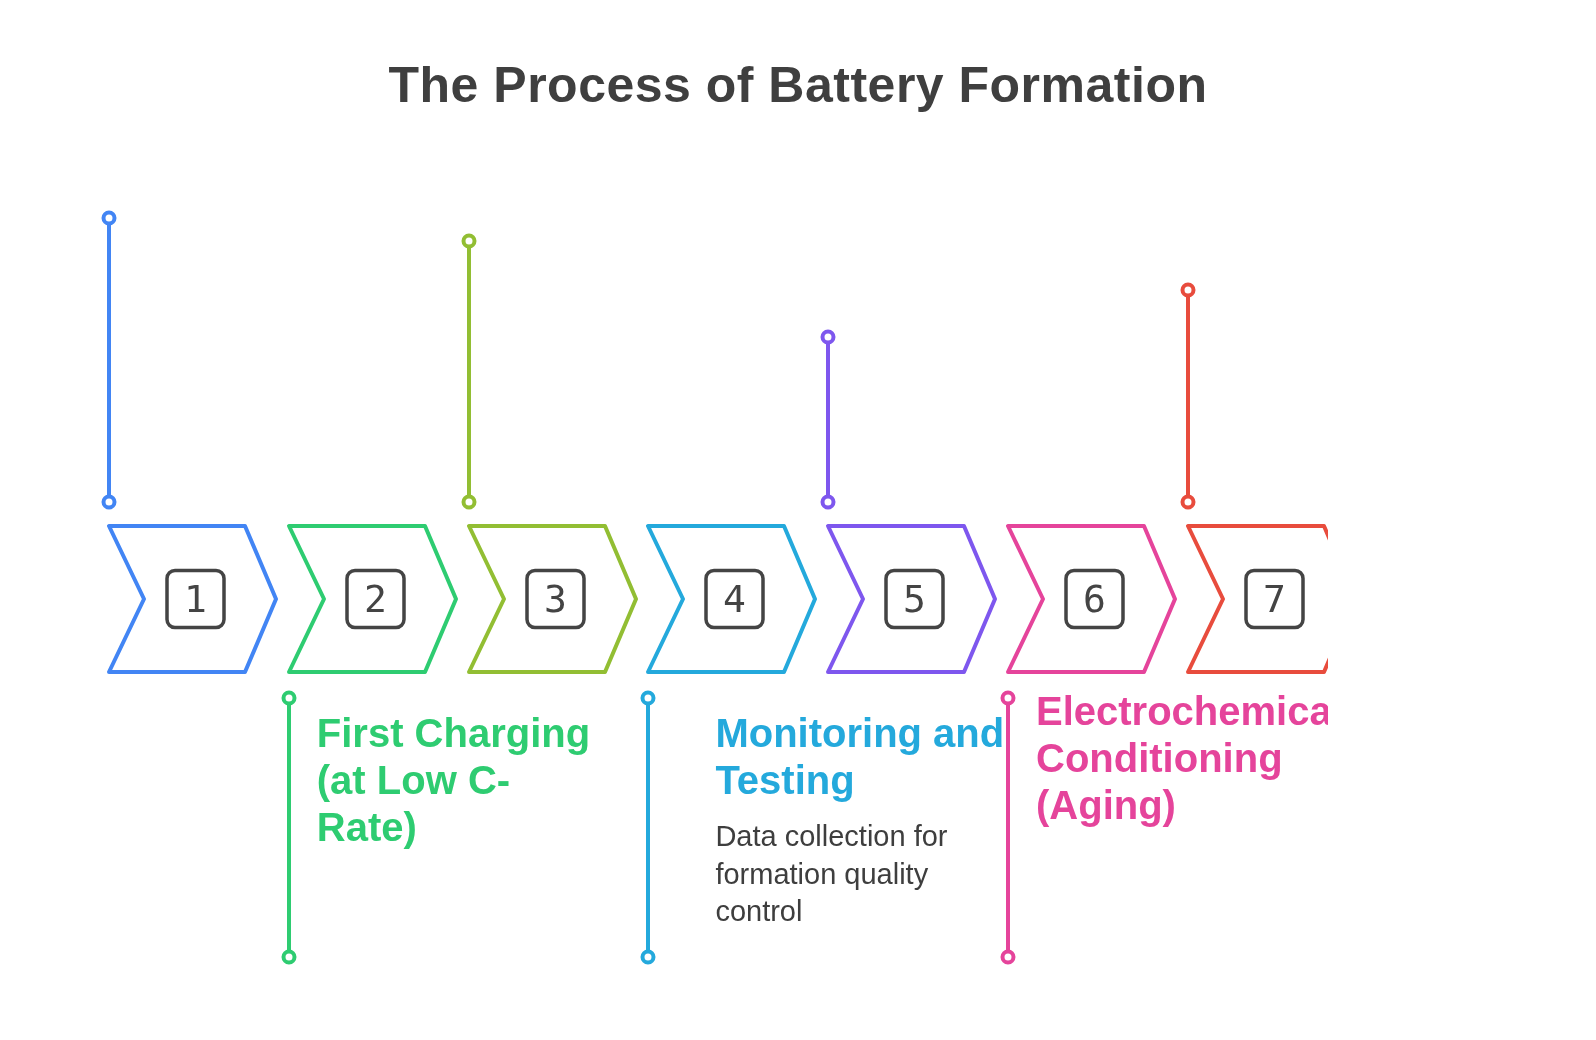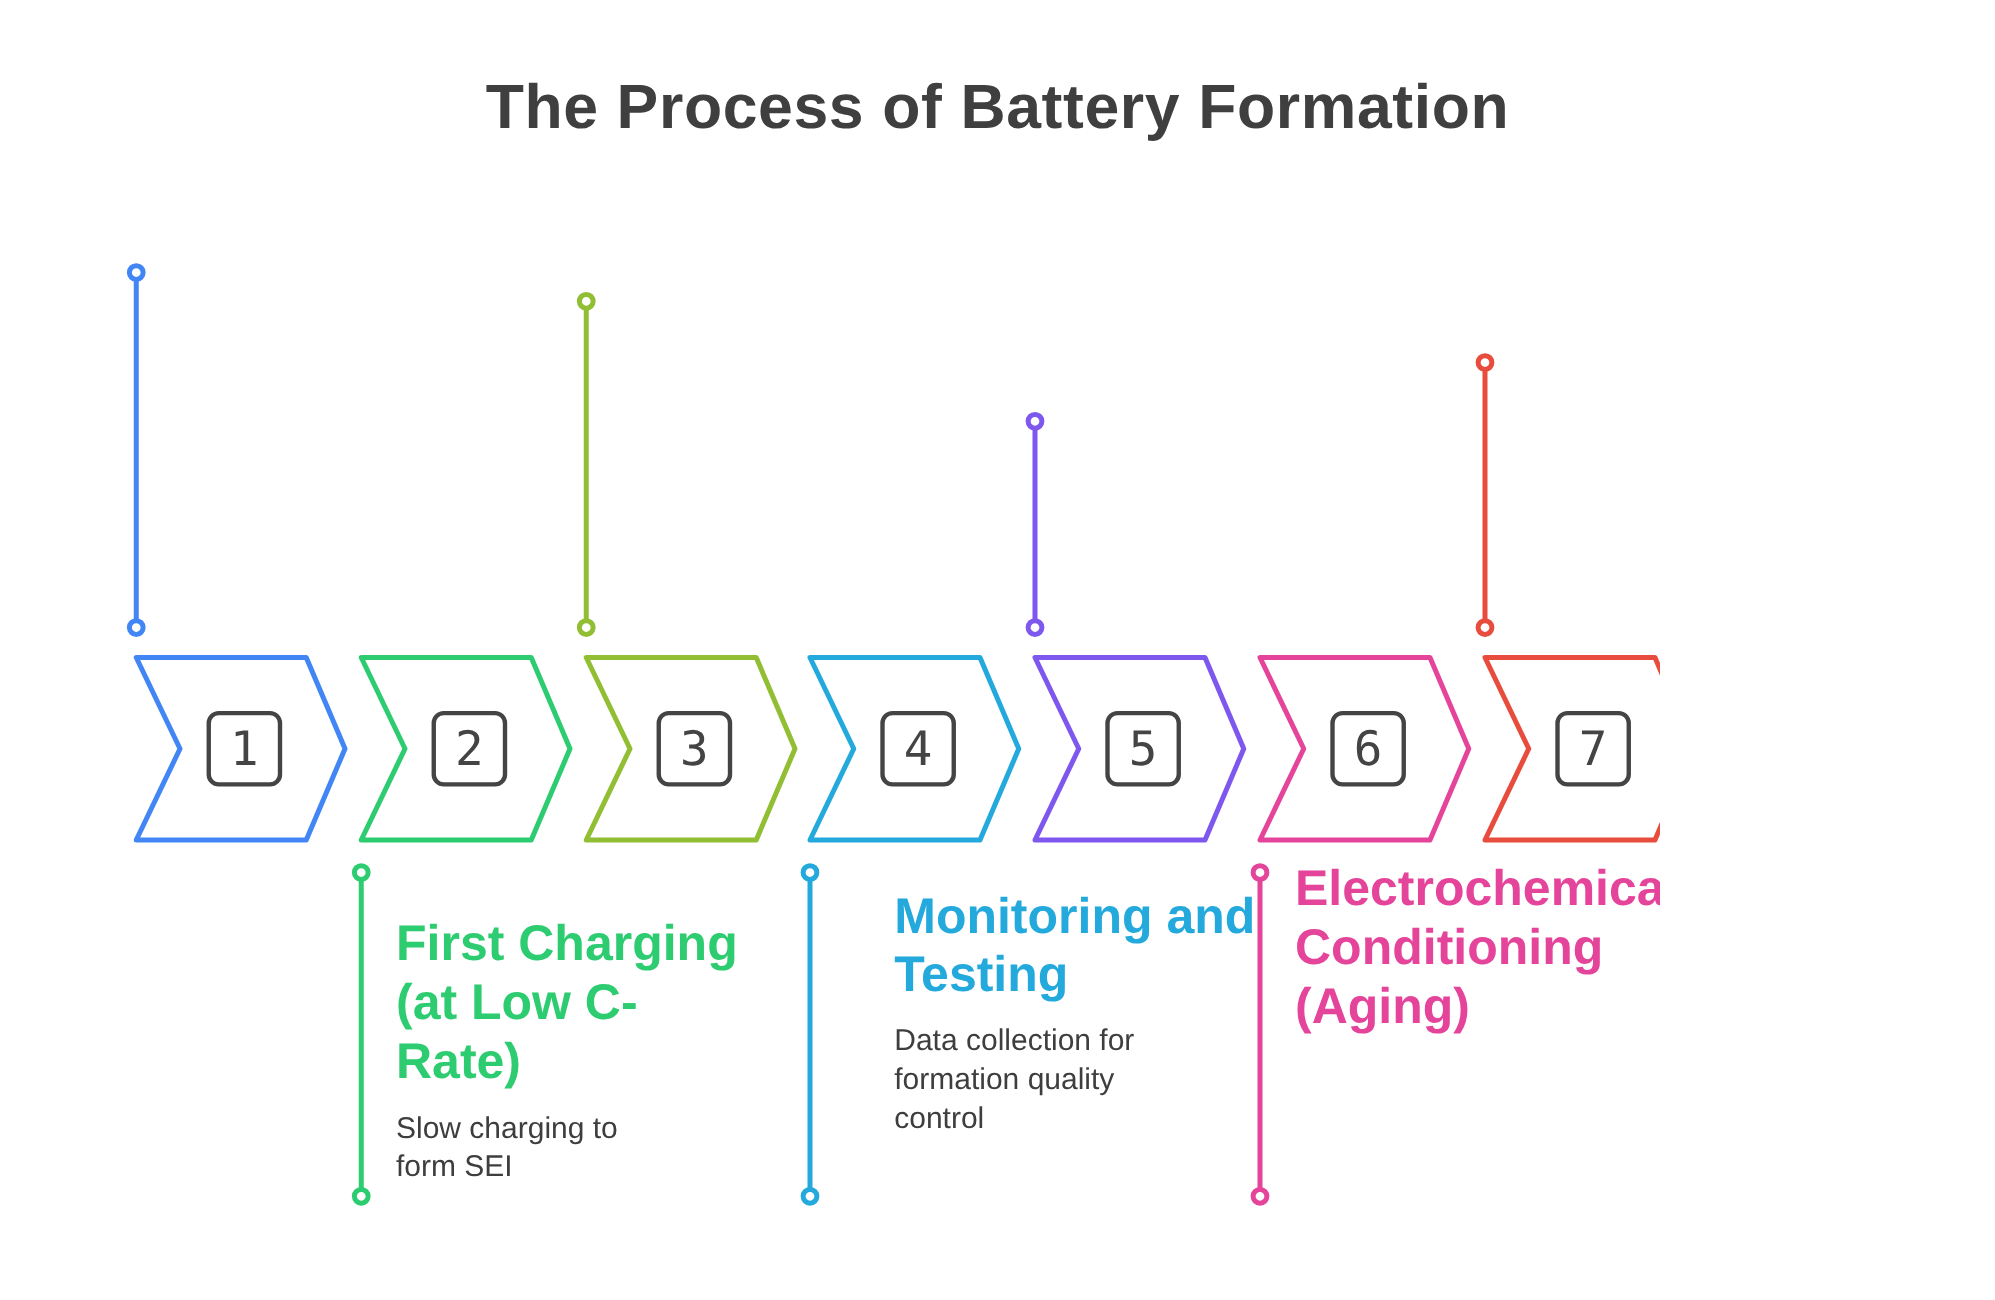--- a/index.html
+++ b/index.html
@@ -24,21 +24,21 @@
   .connector-svg{position:absolute;overflow:visible;}
   .textblock{position:absolute;width:330px;}
   .step-title{
     font-size:40px;
     font-weight:700;
     line-height:1.18;
     white-space:pre-line;
     margin:0 0 14px 0;
   }
   .step-desc{
-    font-size:24px;
+    font-size:29px;
     font-weight:400;
     line-height:1.29;
     white-space:pre-line;
     color:#3e3e3e;
     margin:0;
   }
   .num-text{
     font-family:"DejaVu Sans Mono", monospace;
     font-size:38px;
     fill:#444444;
@@ -73,26 +73,24 @@
       <circle class="dot-a" cx="12" cy="12" r="5.5" fill="#ffffff" stroke-width="4" stroke="#2ECC71"></circle>
       <circle class="dot-b" cx="12" cy="271" r="5.5" fill="#ffffff" stroke-width="4" stroke="#2ECC71"></circle>
     </svg>
 
     <svg class="chevron-svg" width="172" height="152" viewBox="0 0 172 152" style="left: 286.8px; top: 523px;">
       <polygon points="2,3 138,3 169,76 138,149 2,149 37,76" fill="#ffffff" stroke-width="4" stroke-linejoin="round" stroke="#2ECC71"></polygon>
       <rect x="60" y="47.5" width="57" height="57" rx="8" fill="#ffffff" stroke="#444444" stroke-width="3.5"></rect>
       <text class="num-text" x="88.5" y="89" text-anchor="middle">2</text>
     </svg>
 
-    <div class="textblock" style="left: 316.8px; top: 710px; margin-top: 22px;">
+    <div class="textblock" style="left: 316.8px; top: 710px;">
       <div class="step-title" style="color: rgb(46, 204, 113);">First Charging
 (at Low C-
 Rate)</div>
-      <div class="step-desc">Slow charging to
-form SEI</div>
     </div>
 
   </div>
 
   <div class="step">
 
     <svg class="connector-svg" width="24" height="285" viewBox="0 0 24 285" style="left: 456.6px; top: 229px;">
       <line x1="12" y1="12" x2="12" y2="273" stroke-width="4" stroke="#92BE33"></line>
       <circle class="dot-a" cx="12" cy="12" r="5.5" fill="#ffffff" stroke-width="4" stroke="#92BE33"></circle>
       <circle class="dot-b" cx="12" cy="273" r="5.5" fill="#ffffff" stroke-width="4" stroke="#92BE33"></circle>

